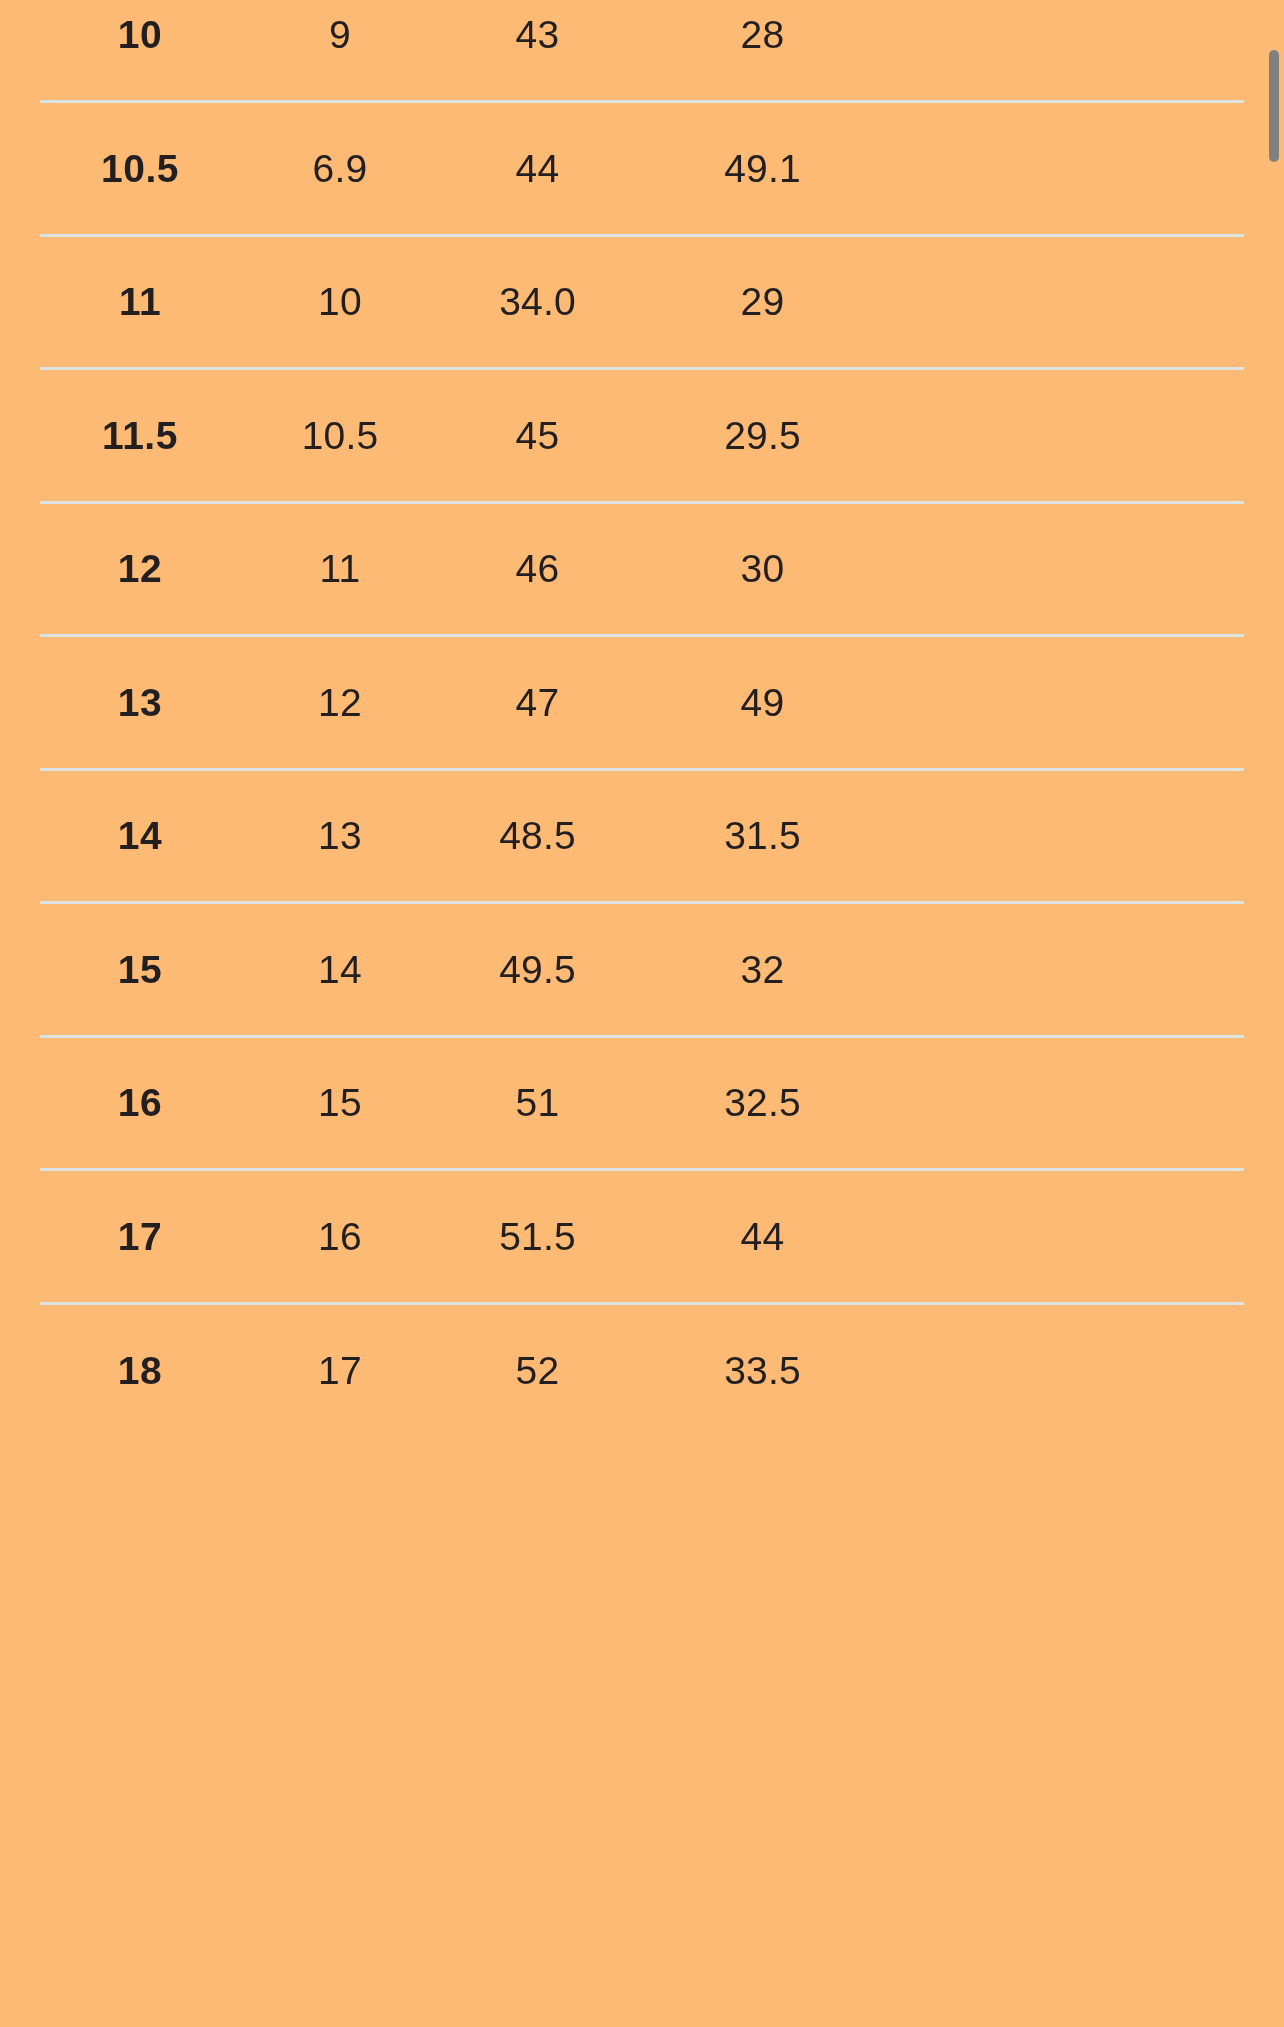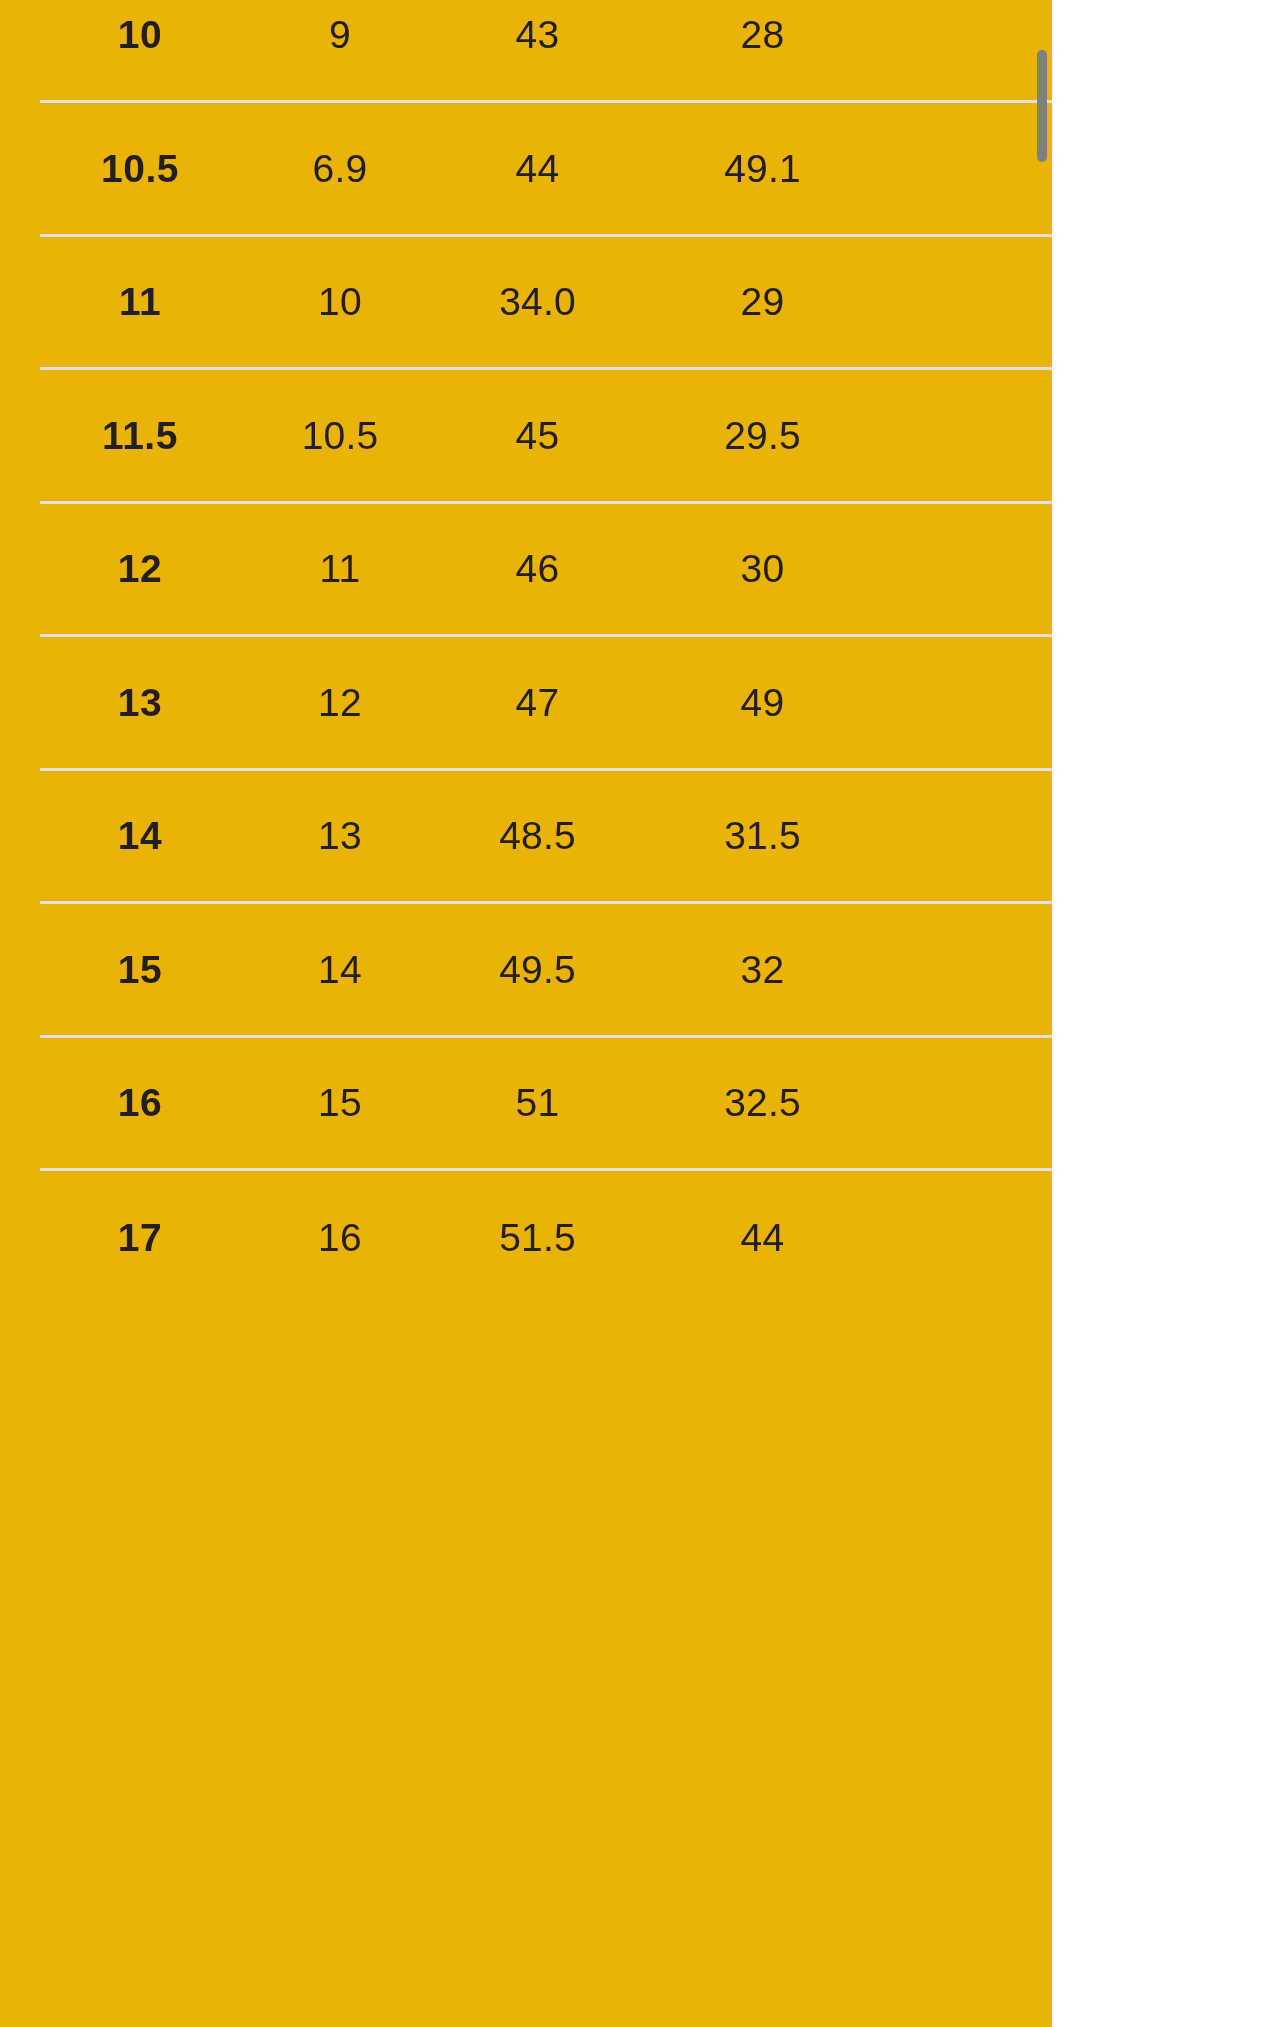--- a/index.html
+++ b/index.html
@@ -8,23 +8,23 @@
   html, body {
     width: 1284px;
     height: 2027px;
     background: #ffffff;
     font-family: "Liberation Sans", "DejaVu Sans", sans-serif;
     overflow: hidden;
   }
 
   #size-table-viewport {
     position: relative;
-    width: 1052px;
+    width: 1284px;
     height: 2027px;
-    background: #eab308;
+    background: #fdba74;
     overflow: hidden;
   }
 
   #size-table {
     width: 1284px;
     border-collapse: collapse;
     table-layout: fixed;
     
     margin-top: -32px;
   }
@@ -174,20 +174,29 @@
         </tr>
         <tr>
           <td class="gutter-left"></td>
           <td class="col-us">17</td>
           <td class="col-uk">16</td>
           <td class="col-eu">51.5</td>
           <td class="col-cm">44</td>
           <td class="col-tail"></td>
           <td class="gutter-right"></td>
         </tr>
+        <tr>
+          <td class="gutter-left"></td>
+          <td class="col-us">18</td>
+          <td class="col-uk">17</td>
+          <td class="col-eu">52</td>
+          <td class="col-cm">33.5</td>
+          <td class="col-tail"></td>
+          <td class="gutter-right"></td>
+        </tr>
       </tbody>
   </table>
 
   <div id="scrollbar-track">
     <div id="scrollbar-thumb" style="top: 50px; height: 112px; background: rgb(128, 128, 128);"></div>
   </div>
 
 </div>
 
 </body></html>

